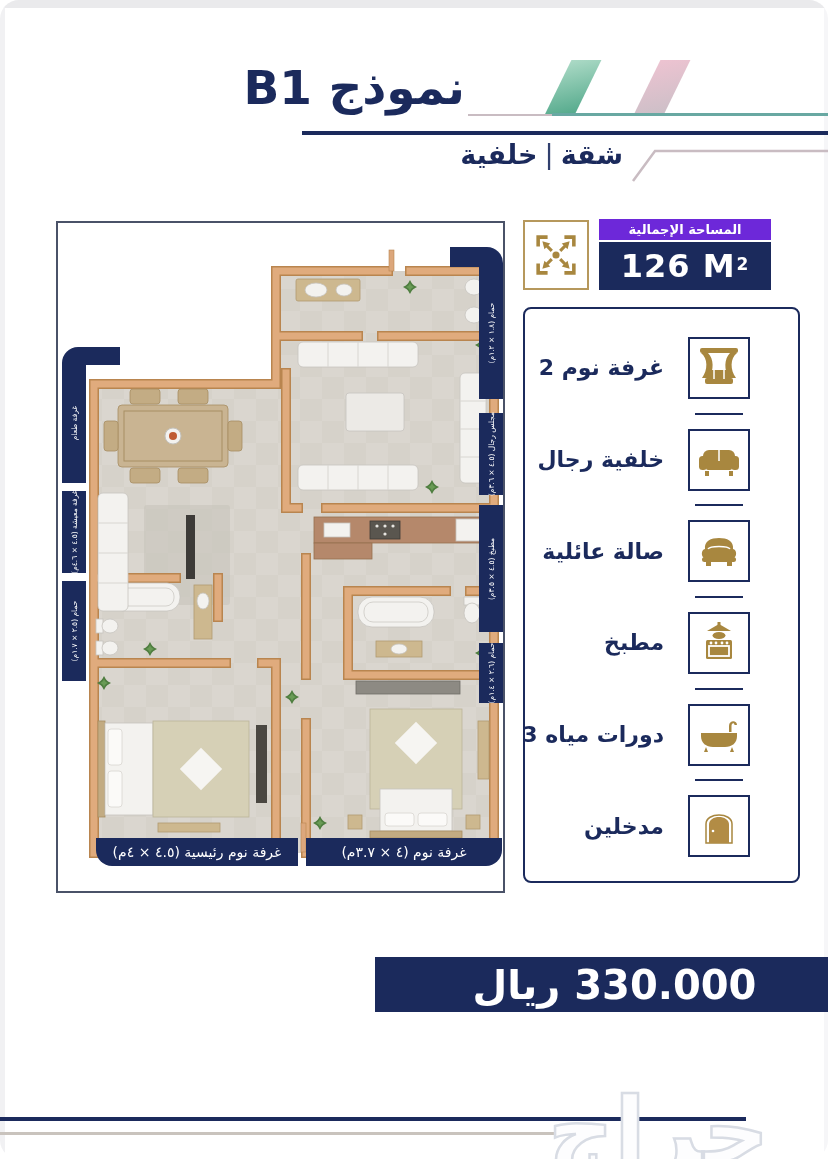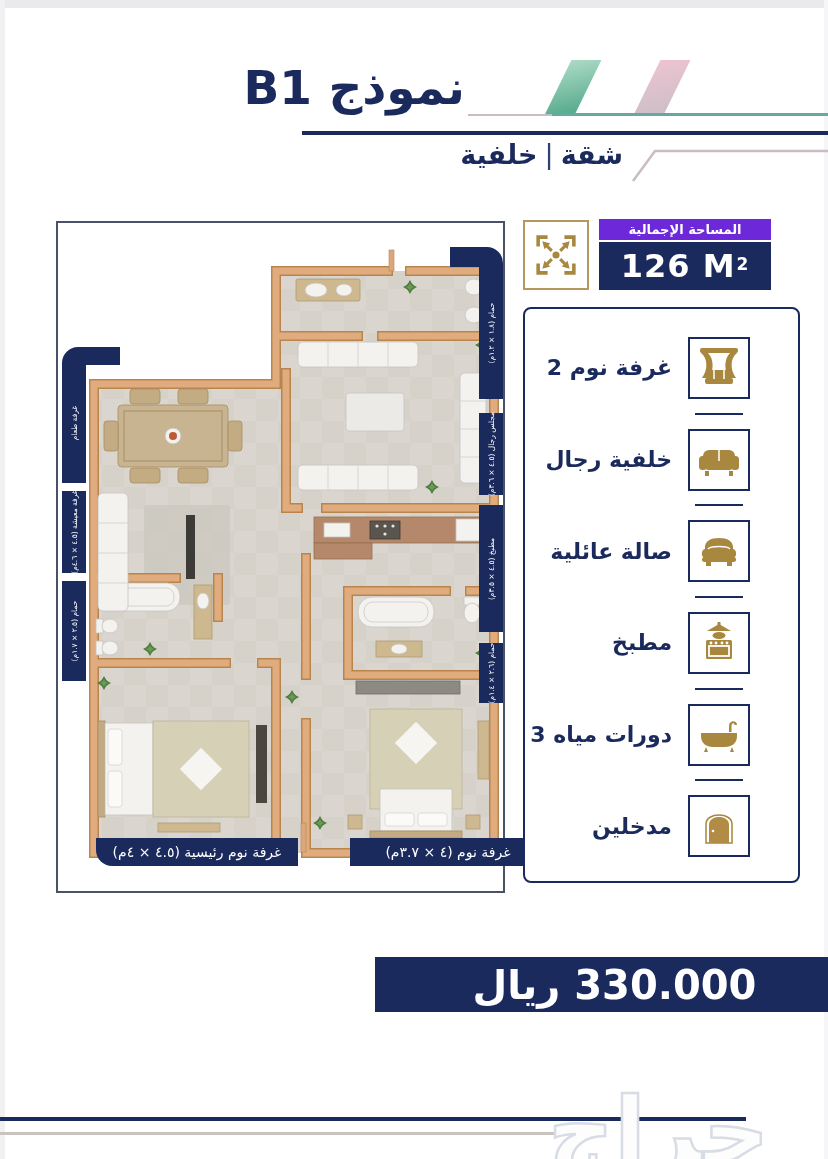--- a/index.html
+++ b/index.html
@@ -1,17 +1,17 @@
 <!DOCTYPE html>
 <html><head>
 <meta charset="utf-8">
 <style>
   html,body{margin:0;padding:0;}
   body{font-family:"DejaVu Sans",sans-serif;}
-  #page{position:relative;width:828px;height:1159px;background:#ffffff;overflow:hidden;}
+  #page{position:relative;width:828px;height:1159px;background:#ffffff;overflow:hidden;border-radius:19px;}
   .edge-top{position:absolute;left:0;top:0;width:828px;height:8px;background:#eaeaec;}
   .edge-left{position:absolute;left:0;top:0;width:5px;height:1159px;background:#f1f1f3;}
   .edge-right{position:absolute;right:0;top:0;width:4px;height:1159px;background:#f6f6f8;}
 
   
   .title{position:absolute;right:363px;top:62px;font-size:47px;font-weight:bold;color:#1b2a5c;direction:rtl;white-space:nowrap;line-height:1.1;}
   .slash{position:absolute;width:30px;height:55px;transform:skewX(-26deg);}
   .slash1{left:558px;top:60px;background:linear-gradient(165deg,#acdac6,#53a98b);}
   .slash2{left:647px;top:60px;background:linear-gradient(165deg,#edc3d1,#ccbfc7);}
   .line-pre{position:absolute;left:468px;top:114px;width:88px;height:2px;background:#c9bcc2;}
@@ -44,21 +44,21 @@
   .wood{fill:#b5886b;stroke:#96704f;stroke-width:.8;}
   .wood2{fill:#c9b492;stroke:#a78e63;stroke-width:.8;}
   .blk{fill:#d6d0b6;stroke:#bcb599;stroke-width:.8;}
   .hdb{fill:#c2ab82;stroke:#a78e63;stroke-width:.8;}
   .chair{fill:#c3ac84;stroke:#a78e63;stroke-width:.8;}
   .seam{stroke:#d8d6d1;stroke-width:1;fill:none;}
   .door{fill:#dca77c;stroke:#b9854f;stroke-width:.6;}
 
   
   .legend{position:absolute;left:523px;top:307px;width:277px;height:576px;border:2px solid #1b2a5c;border-radius:8px;box-sizing:border-box;background:#fff;padding:14px 0 10px;display:flex;flex-direction:column;}
-  .legend-row{flex:1;display:flex;align-items:center;direction:rtl;padding-right:48px;gap:16px;}
+  .legend-row{flex:1;display:flex;align-items:center;direction:rtl;padding-right:48px;gap:24px;}
   .icon-box{width:62px;height:62px;border:2px solid #1b2a5c;box-sizing:border-box;background:#fff;display:flex;align-items:center;justify-content:center;flex:0 0 auto;}
   .legend-label{color:#1b2a5c;font-weight:bold;font-size:22px;white-space:nowrap;}
   .legend-sep{height:2px;width:48px;background:#1b2a5c;margin:0 55px 0 auto;flex:0 0 auto;}
 
   
   .price{position:absolute;left:375px;top:957px;width:453px;height:55px;background:#1b2a5c;color:#fff;display:flex;align-items:center;justify-content:center;font-size:40px;font-weight:bold;direction:rtl;letter-spacing:1px;padding-left:13px;}
   .line-navy{position:absolute;left:0;top:1117px;width:746px;height:4px;background:#1b2a5c;}
   .line-pink{position:absolute;left:0;top:1132px;width:594px;height:3px;background:#c9c3bd;}
   .watermark{position:absolute;left:548px;top:1078px;font-size:92px;font-weight:bold;color:#fdfdfe;-webkit-text-stroke:2.5px #d8dce4;letter-spacing:2px;direction:rtl;z-index:3;}
   .gold{fill:#a8873f;}
@@ -227,21 +227,21 @@
         <span class="rot">مجلس رجال (٤.٥ × ٣.٦م)</span>
       </div>
     <div class="vstrip" style="left:421px;top:282px;height:127px;">
         <span class="rot">مطبخ (٤.٥ × ٣.٥م)</span>
       </div>
     <div class="vstrip" style="left:421px;top:420px;height:60px;">
         <span class="rot">حمام (٢.٦ × ١.٤م)</span>
       </div>
 
     <div class="hstrip" style="left:38px;width:202px;border-radius:0 0 0 16px;">غرفة نوم رئيسية (٤.٥ × ٤م)</div>
-    <div class="hstrip" style="left:248px;width:196px;border-radius:0 0 16px 0;margin-left:44px;">غرفة نوم (٤ × ٣.٧م)</div>
+    <div class="hstrip" style="left:248px;width:196px;border-radius:0 0 16px 0;">غرفة نوم (٤ × ٣.٧م)</div>
   </div>
 
   <div class="legend">
     <div class="legend-row">
       <div class="icon-box">
         <svg width="46" height="46" viewBox="0 0 46 46">
           <g class="gold">
             <rect x="4" y="3" width="38" height="5" rx="2"></rect>
             <path d="M5,8 C12,13 12,25 6,33 L13,33 C18,25 18,14 12,8 Z"></path>
             <path d="M41,8 C34,13 34,25 40,33 L33,33 C28,25 28,14 34,8 Z"></path>

